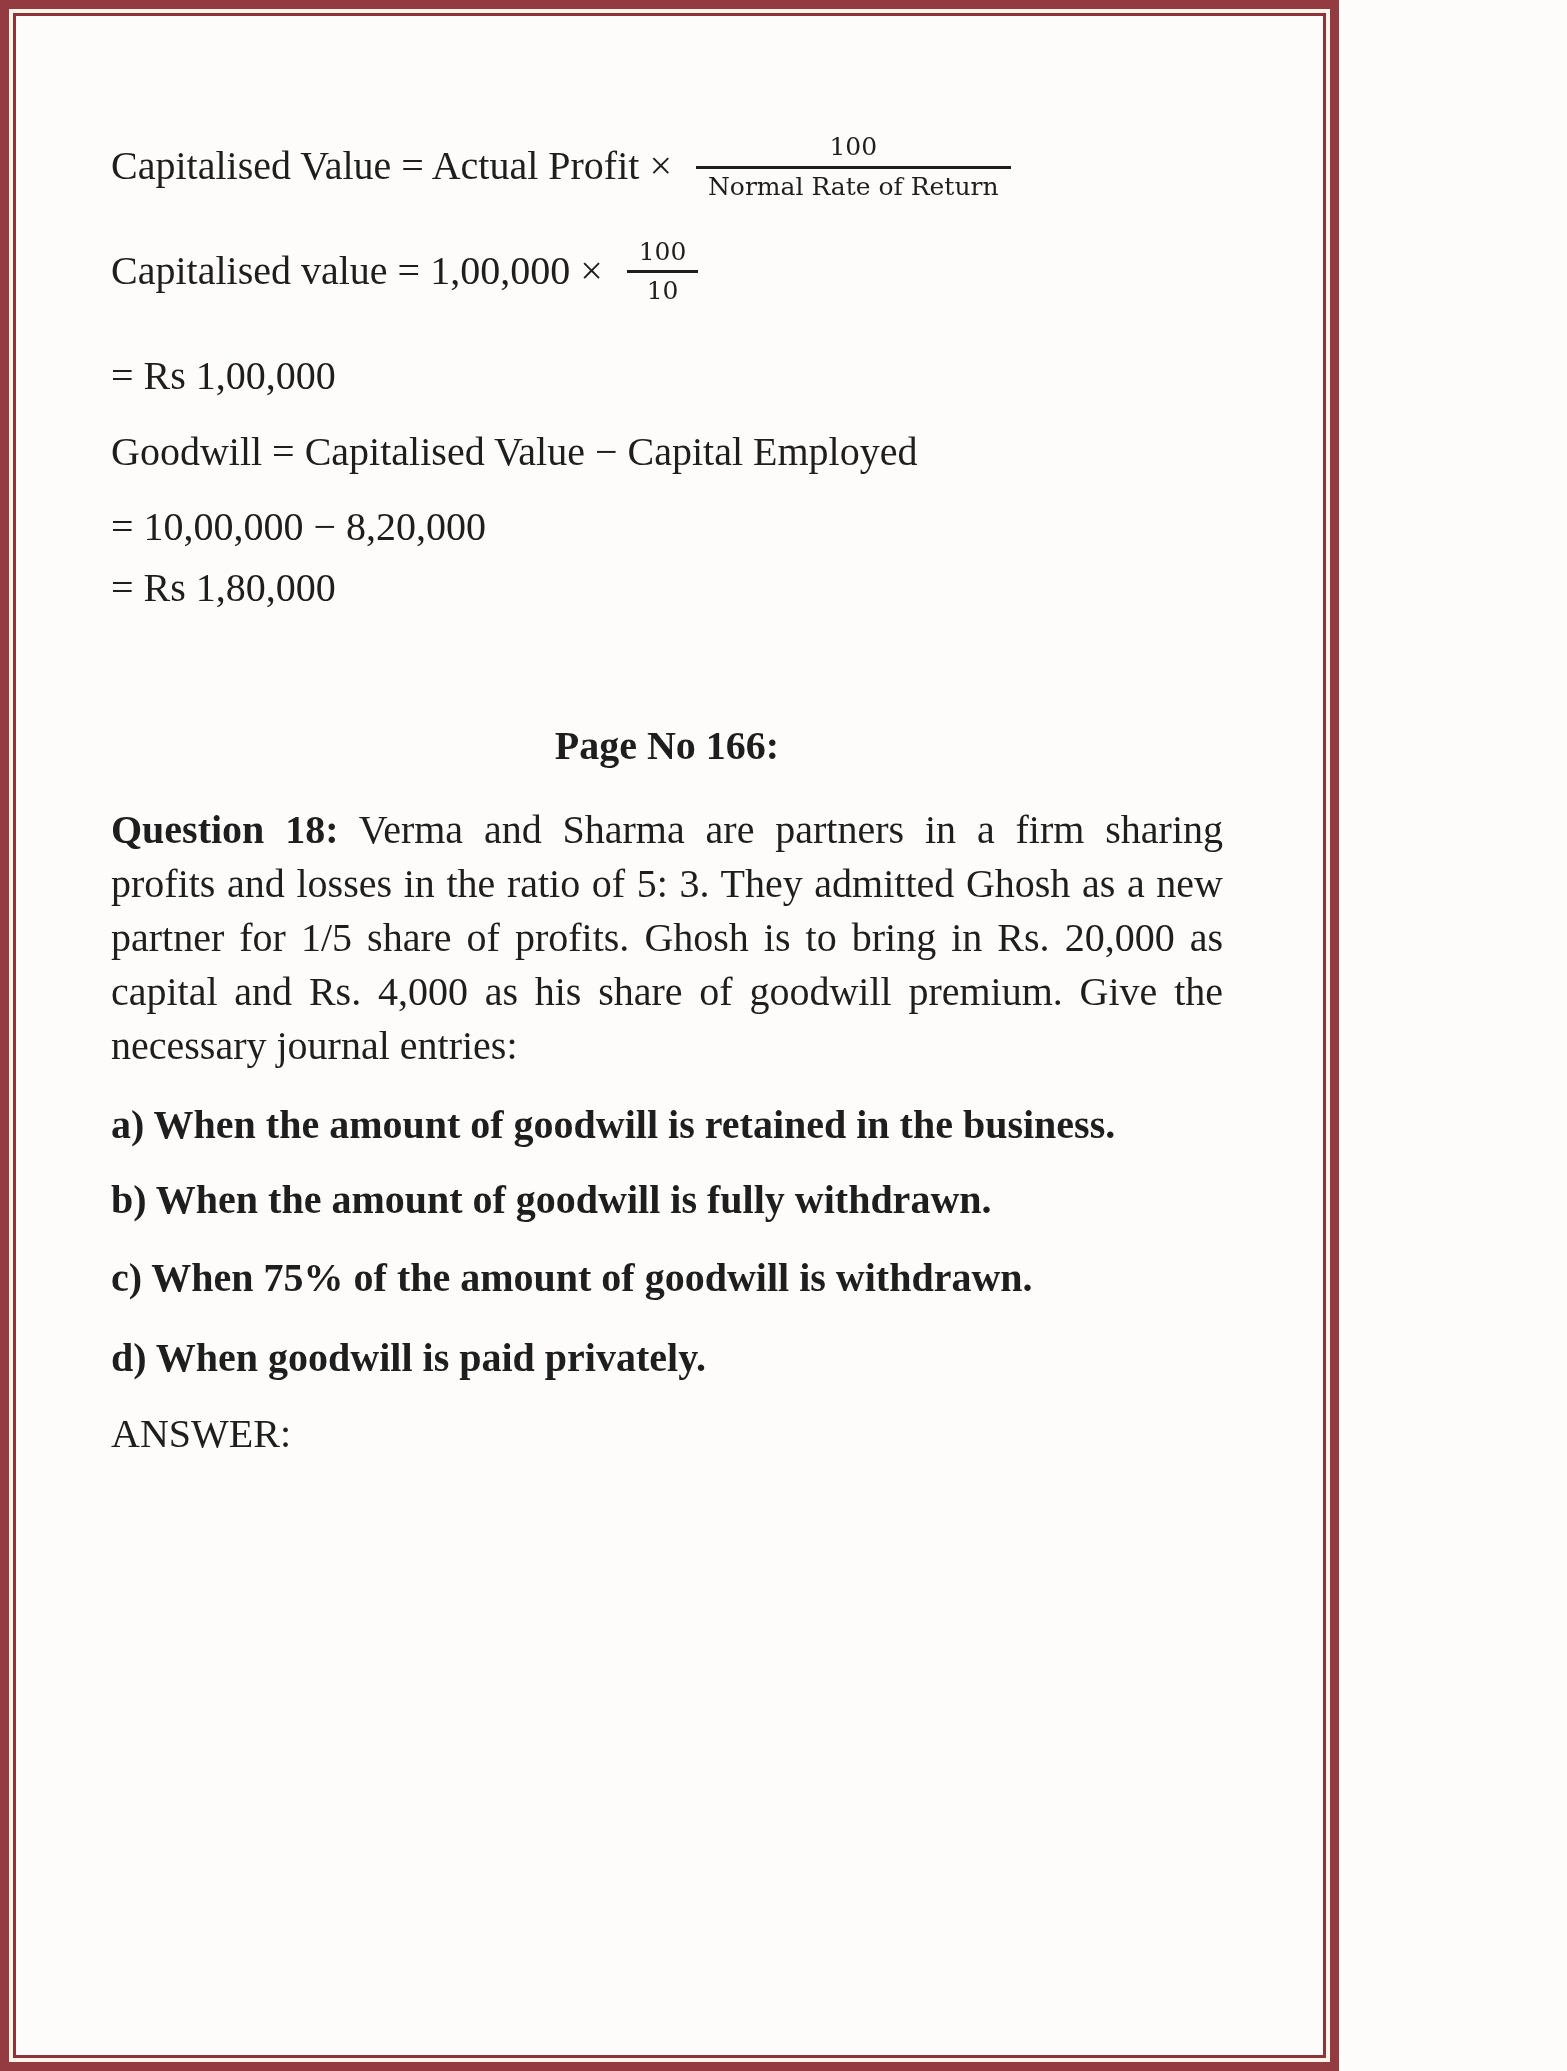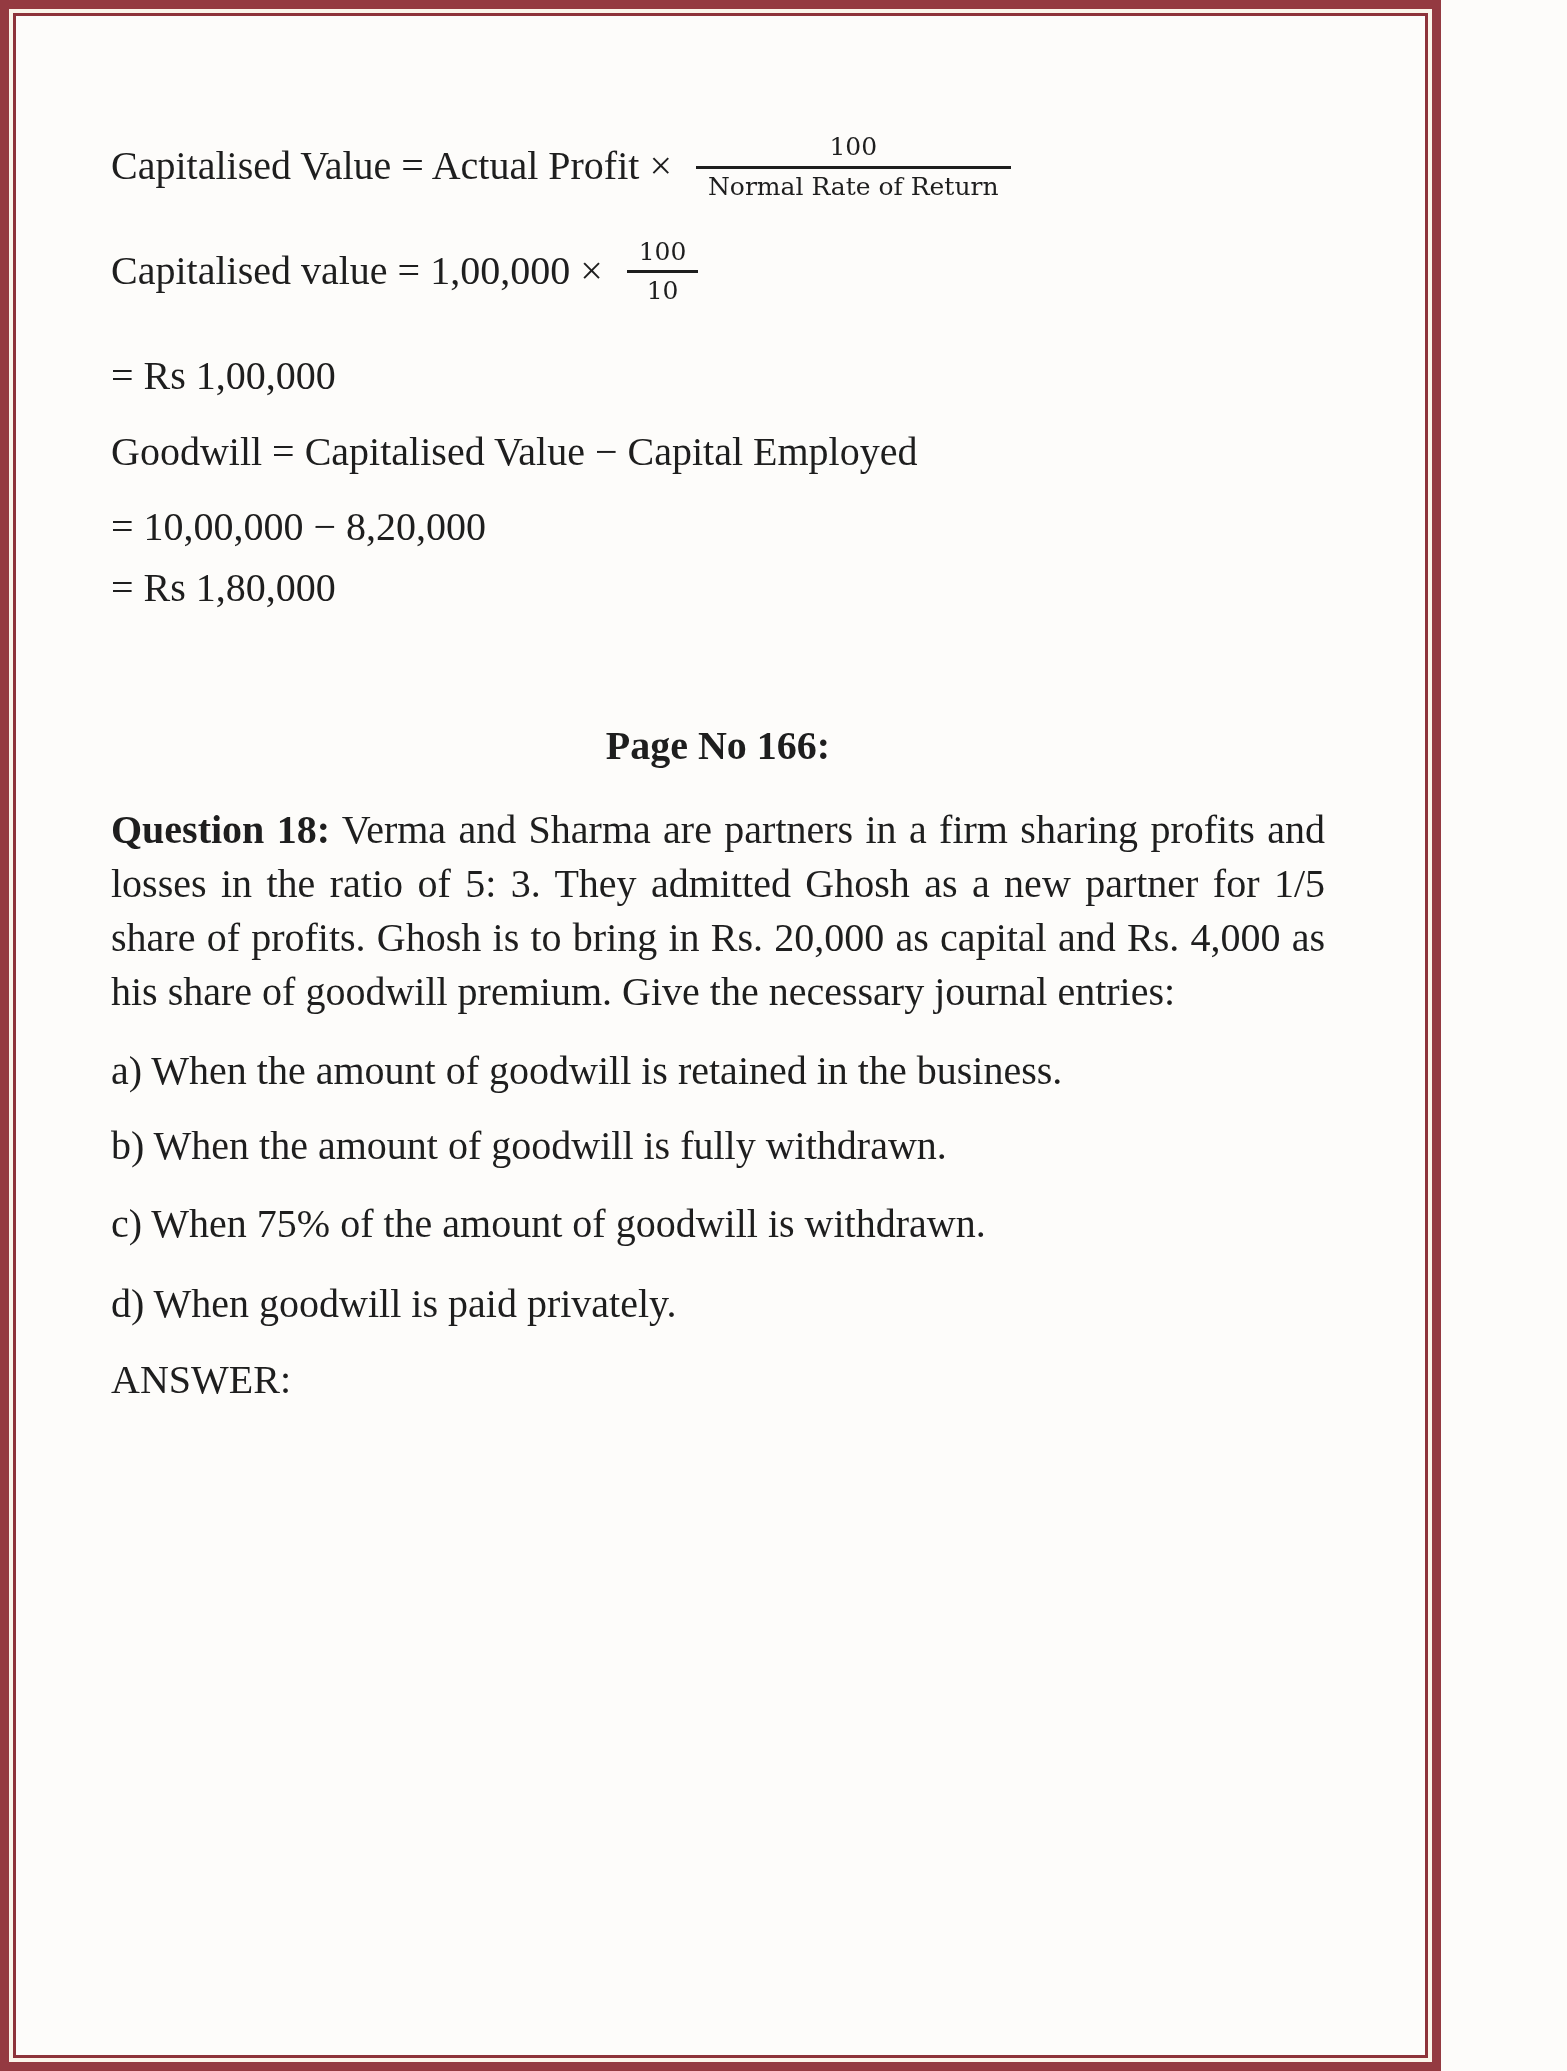--- a/index.html
+++ b/index.html
@@ -4,21 +4,21 @@
 <style>
   * { margin: 0; padding: 0; box-sizing: border-box; }
   html, body {
     width: 1567px; height: 2071px;
     background: #fdfcfa;
     font-family: "Liberation Serif", serif;
     color: #1e1e1e;
   }
   .frame {
     position: absolute; inset: 0;
-    width: 1441px; height: 2071px;
+    width: 1339px; height: 2071px;
     border: 9px solid #943a41;
     background: #fbf5ea;
   }
   .page {
     position: absolute; inset: 4px;
     border: 3px solid #8e333a;
     background: #fdfcfa;
   }
   .content {
     position: absolute;
@@ -50,21 +50,21 @@
     margin-top: 112px;
     text-align: center;
     font-weight: bold;
   }
   .question-para {
     margin-top: 34px;
     text-align: justify;
     line-height: 54px;
   }
   .q-label { font-weight: bold; }
-  .option-line { line-height: 46px; }
+  .option-line { line-height: 46px; font-weight: bold; }
   .opt-a { margin-top: 29px; }
   .opt-b { margin-top: 29px; }
   .opt-c { margin-top: 32px; }
   .opt-d { margin-top: 34px; }
   .answer-label { margin-top: 30px; }
 </style>
 </head>
 <body>
 
 <div class="frame">

